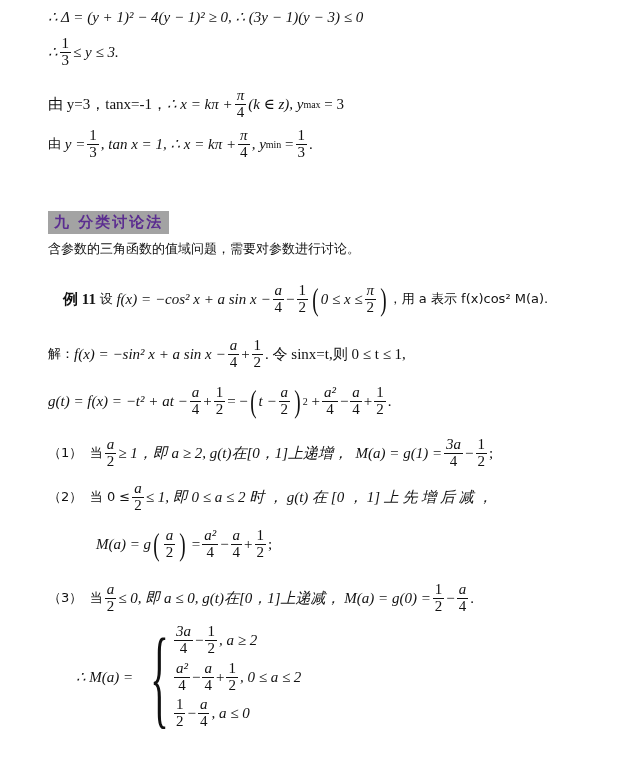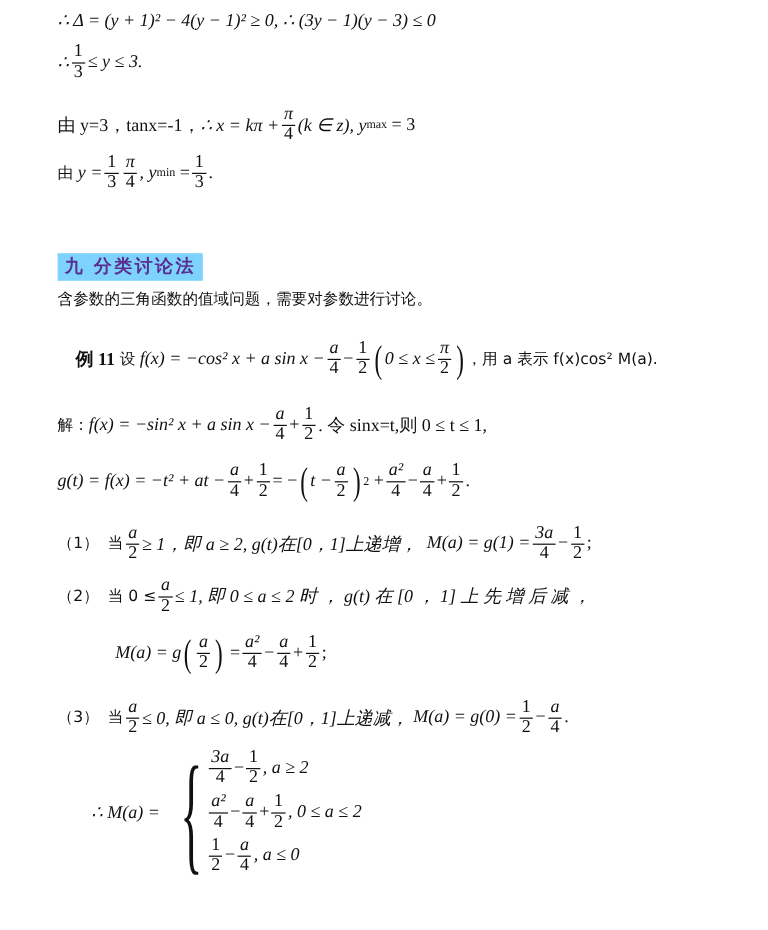--- a/index.html
+++ b/index.html
@@ -1,27 +1,27 @@
 <!DOCTYPE html>
 <html><head>
 <meta charset="utf-8">
 <style>
   html, body { margin:0; padding:0; background:#ffffff; }
   body { width:640px; height:775px; position:relative; overflow:hidden;
          font-family:"Liberation Serif","DejaVu Serif",serif; color:#111; font-size:15px; }
   .line { position:absolute; white-space:nowrap; display:flex; align-items:center; }
-  .m { font-style:italic;font-family:Liberation Serif, serif; }
+  .m { font-style:italic; }
   .r { font-style:normal; }
   .frac { display:inline-flex; flex-direction:column; align-items:center; vertical-align:middle; margin:0 2px; line-height:1.05; }
   .frac .num { border-bottom:1px solid #111; padding:0 2px; }
   .frac .den { padding:0 2px; }
   .big { font-size:32px; line-height:1; font-weight:200; transform:scaleX(0.6); display:inline-block; }
   .sup { font-size:10px; vertical-align:super; }
   .sub { font-size:10px; vertical-align:sub; }
-  .heading { position:absolute; left:48px; top:211px; background:#7dd3fc; padding:2px 6px;
+  .heading { position:absolute; left:48px; top:211px; background:#a3a3a3; padding:2px 6px;
              color:#5b2d90; font-weight:bold; font-size:15px; letter-spacing:2px; font-family:"DejaVu Sans",sans-serif; }
   .cn { font-family:"DejaVu Sans",sans-serif; font-size:13px; }
   .brace { font-size:110px; font-weight:100; line-height:1; transform:scaleX(0.35); display:inline-block; margin-right:-14px; }
   .cases { display:flex; flex-direction:column; gap:4px; }
   .case { display:flex; align-items:center; }
 </style>
 </head>
 <body>
 
 <div class="line m" style="left:48px;top:8px;">∴ Δ = (y + 1)² − 4(y − 1)² ≥ 0, ∴ (3y − 1)(y − 3) ≤ 0</div>
@@ -43,20 +43,21 @@
     </span>
   <span class="m">(k ∈ z), y</span><span class="sub r">max</span>&nbsp;<span>= 3</span>
 </div>
 <div class="line" style="left:48px;top:128px;">
   <span class="cn">由</span>&nbsp;
   <span class="m">y =</span>
   <span class="frac">
       <span class="num">1</span>
       <span class="den">3</span>
     </span>
+  <span class="m">, tan x = 1, ∴ x = kπ +</span>
   <span class="frac m">
       <span class="num">π</span>
       <span class="den r">4</span>
     </span>
   <span class="m">, y</span><span class="sub r">min</span>&nbsp;<span>=</span>
   <span class="frac">
       <span class="num">1</span>
       <span class="den">3</span>
     </span><span>.</span>
 </div>

